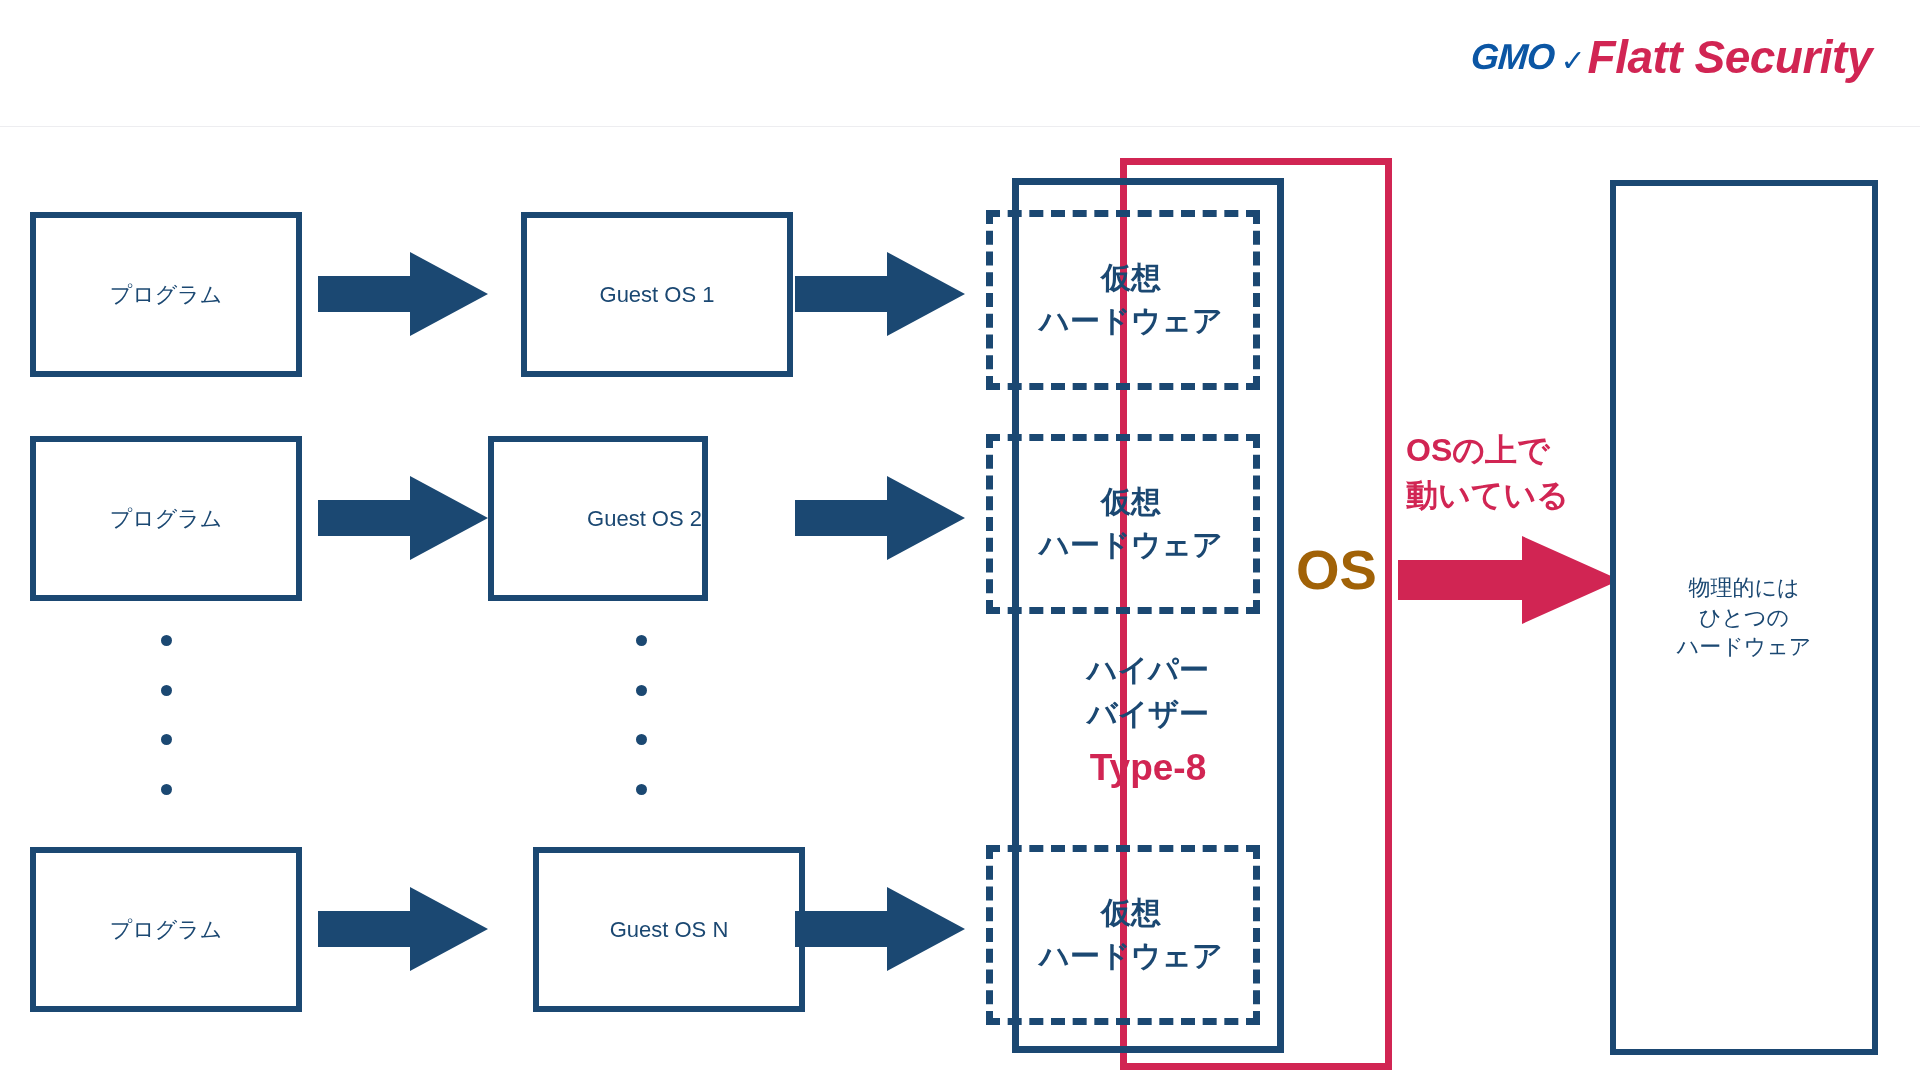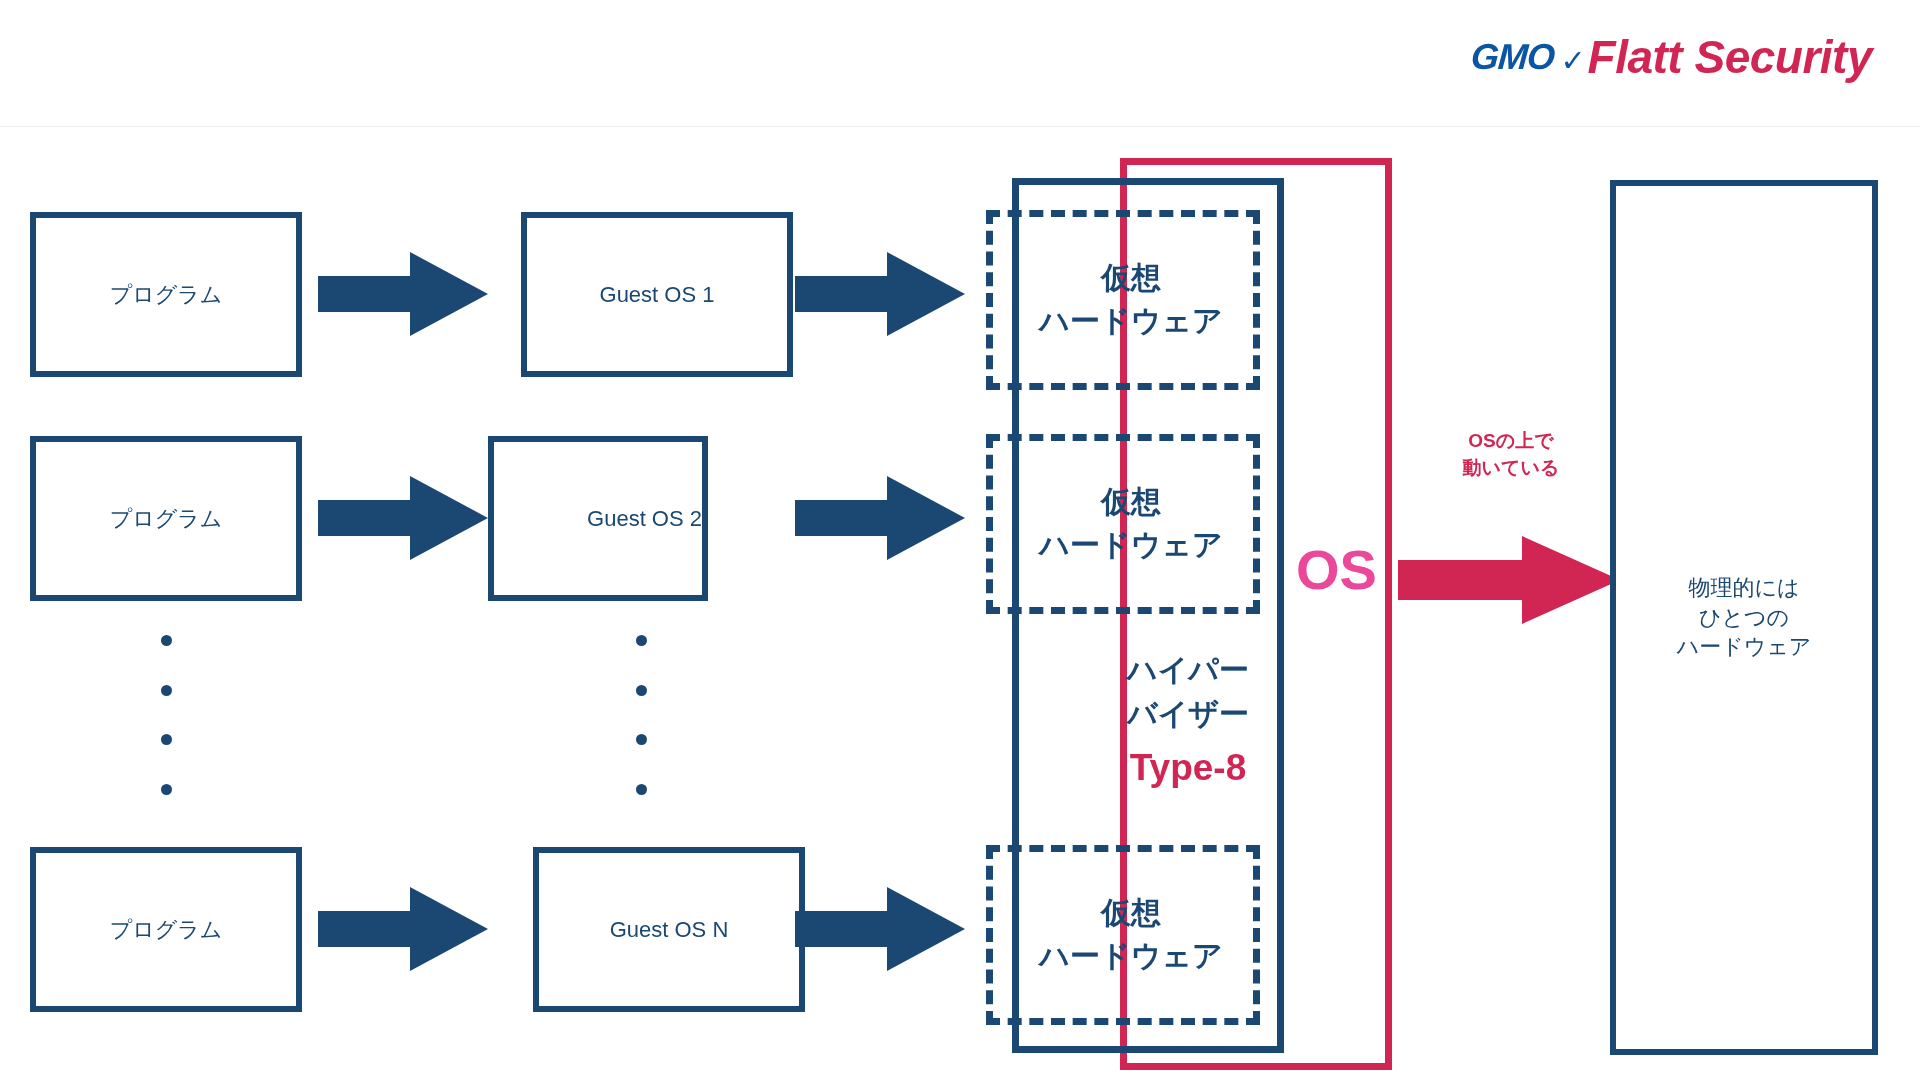--- a/index.html
+++ b/index.html
@@ -136,21 +136,21 @@
     background: transparent;
   }
   #os-outline {
     position: absolute;
     box-sizing: border-box;
     border: 7px solid #d12553;
     background: transparent;
   }
   #os-label {
     position: absolute;
-    color: #ec4899;
+    color: #a16207;
     font-size: 56px;
     font-weight: bold;
     letter-spacing: 0px;
     line-height: 1;
   }
   #hypervisor-label {
     position: absolute;
     text-align: center;
     line-height: 1.45;
   }
@@ -164,23 +164,22 @@
     font-size: 37px;
     font-weight: bold;
     color: #d12553;
     display: block;
     margin-top: 6px;
   }
 
   
   #runs-on-os-note {
     position: absolute;
-    text-align: center;
     color: #d12553;
-    font-size: 19px;
+    font-size: 32px;
     font-weight: bold;
     line-height: 1.4;
     white-space: nowrap;
   }
   #runs-on-os-note span { display: block; }
 </style>
 </head>
 <body>
 
 <div id="slide">
@@ -286,21 +285,21 @@
     </span>
   </div>
 
   <div class="dotted-box" style="left:986px; top:845px; width:274px; height:180px;">
     <span class="dotted-label">
       <span>仮想</span><br>
       <span>ハードウェア</span>
     </span>
   </div>
 
-  <div id="hypervisor-label" style="left:1052px; top:648px; width:272px;">
+  <div id="hypervisor-label" style="left:1012px; top:648px; width:272px;">
     <span class="hv-line">ハイパー</span>
     <span class="hv-line">バイザー</span>
     <span class="hv-type">Type-8</span>
   </div>
 
   <div id="os-label" style="left:1296px; top:542px;">OS</div>
 
   <div id="runs-on-os-note" style="left:1406px; top:428px; width:210px;">
     <span>OSの上で</span>
     <span>動いている</span>

